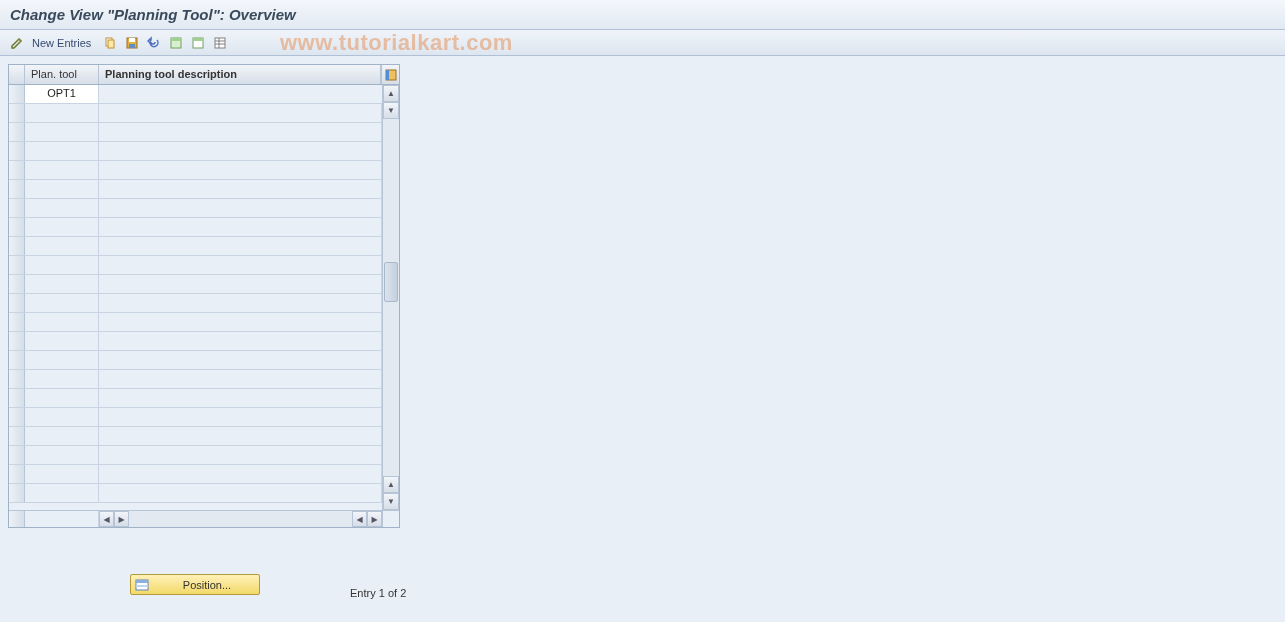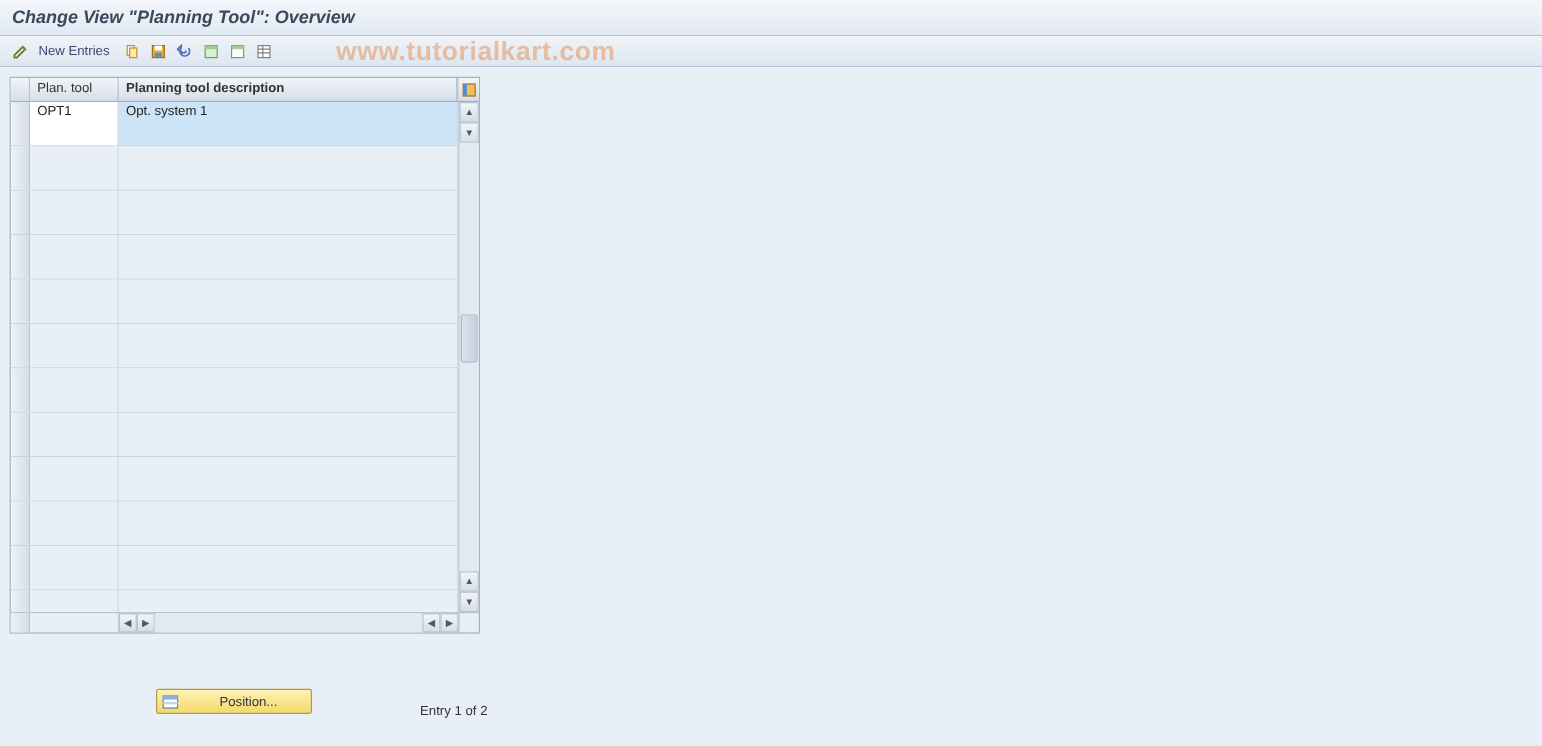--- a/index.html
+++ b/index.html
@@ -99,22 +99,23 @@
       flex: 1;
       display: flex;
       overflow: hidden;
     }
     .table-body {
       flex: 1;
       overflow: hidden;
     }
     .row {
       display: flex;
-      height: 37px;
+      height: 19px;
       border-bottom: 1px solid #c8d4e2;
+      text-align: center;
     }
     .row-selector {
       width: 16px;
       background: linear-gradient(to right, #eef2f7 0%, #d6dee8 100%);
       border-right: 1px solid #b6c4d5;
       cursor: pointer;
     }
     .cell {
       padding: 2px 6px;
       border-right: 1px solid #c8d4e2;
@@ -257,21 +258,20 @@
             <rect x="1" y="1" width="10" height="10" fill="#f0c060" stroke="#a07020"></rect>
             <rect x="1" y="1" width="3" height="10" fill="#5090d0"></rect>
           </svg>
       </div>
     </div>
     <div class="table-body-wrap">
       <div class="table-body" id="table-body">
           <div class="row">
             <div class="row-selector"></div>
             <div class="cell cell-plan">OPT1</div>
-            <div class="cell cell-desc cell-highlight">Opt. system 1</div>
           </div>
           <div class="row row-empty">
             <div class="row-selector"></div>
             <div class="cell cell-plan"></div>
             <div class="cell cell-desc"></div>
           </div>
           <div class="row row-empty">
             <div class="row-selector"></div>
             <div class="cell cell-plan"></div>
             <div class="cell cell-desc"></div>

